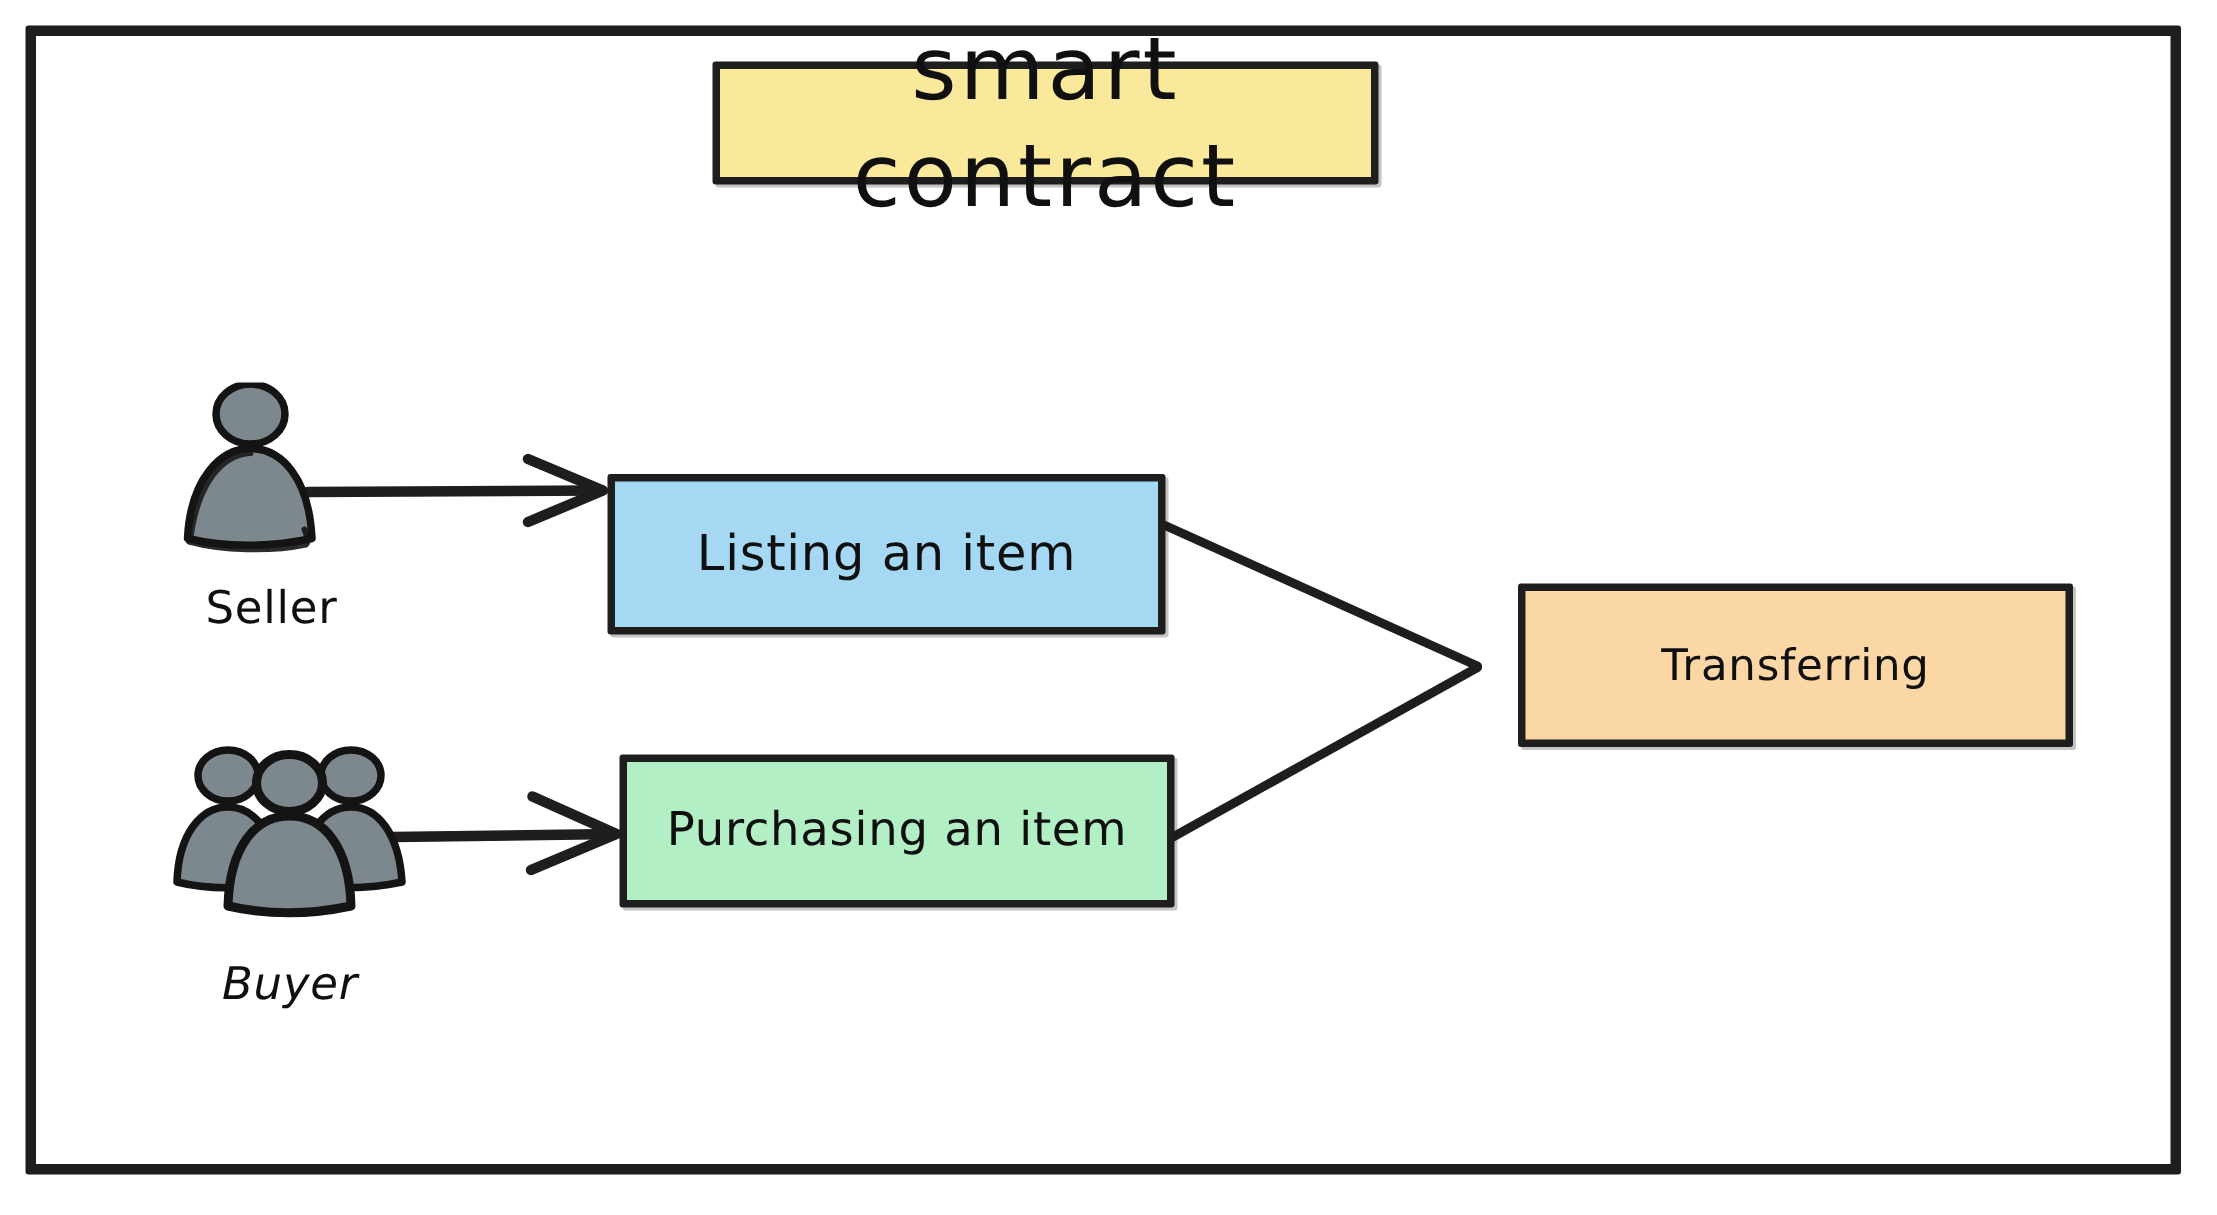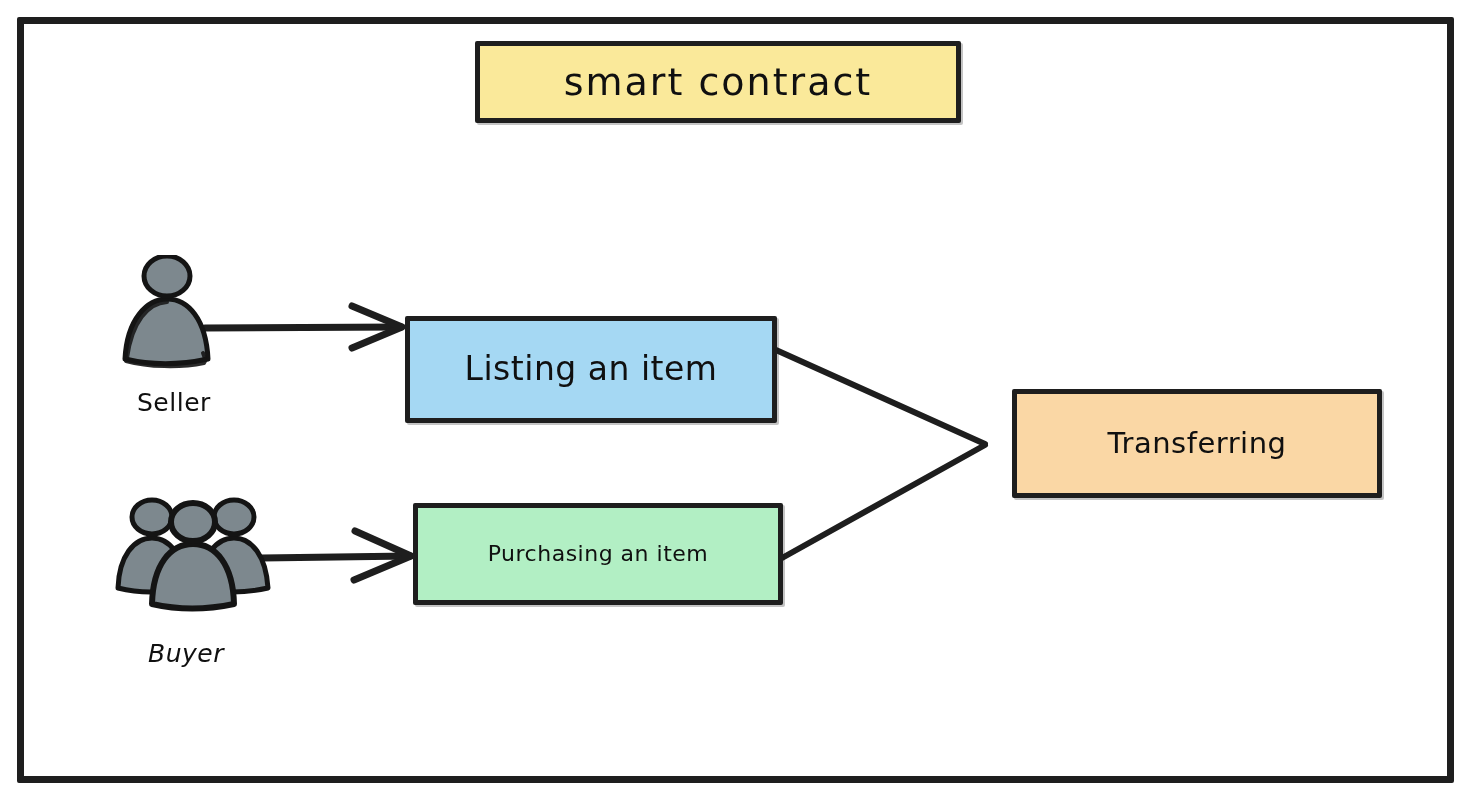--- a/index.html
+++ b/index.html
@@ -47,45 +47,45 @@
   .node .node-label {
     display: block;
     padding: 0 8px;
     letter-spacing: 0.5px;
   }
 
   
   #title-box {
     left: 475px;
     top: 41px;
-    width: 486px;
+    width: 444px;
     height: 82px;
     background: #fae99a;
-    font-size: 38px;
+    font-size: 58px;
   }
   #title-box .node-label { letter-spacing: 2px; }
 
   
   #listing-box {
     left: 405px;
     top: 272px;
     width: 372px;
     height: 107px;
     background: #a5d8f3;
     font-size: 33px;
     margin-top: 44px;
   }
   
   #purchasing-box {
     left: 413px;
     top: 503px;
     width: 370px;
     height: 102px;
     background: #b2efc4;
-    font-size: 22px;
+    font-size: 31px;
   }
   
   #transfer-box {
     left: 983px;
     top: 389px;
     width: 370px;
     height: 109px;
     background: #fad7a5;
     font-size: 29px;
     margin-left: 29px;
@@ -100,21 +100,21 @@
     height: 810px;
     pointer-events: none;
   }
   .overlay.behind { z-index: 1; }
   .node { z-index: 2; }
 
   
   .actor-label {
     position: absolute;
     font-family: "DejaVu Sans", sans-serif;
-    font-size: 25px;
+    font-size: 30px;
     color: #101010;
     letter-spacing: 0.5px;
     white-space: nowrap;
   }
   #seller-label { left: 137px; top: 388px; }
   #buyer-label  { left: 148px; top: 639px; font-style: italic; }
 
   .actor-figure { position: absolute; z-index: 2; }
   #seller-figure { left: 110px; top: 255px; }
   #buyer-figure  { left: 108px; top: 480px; }

